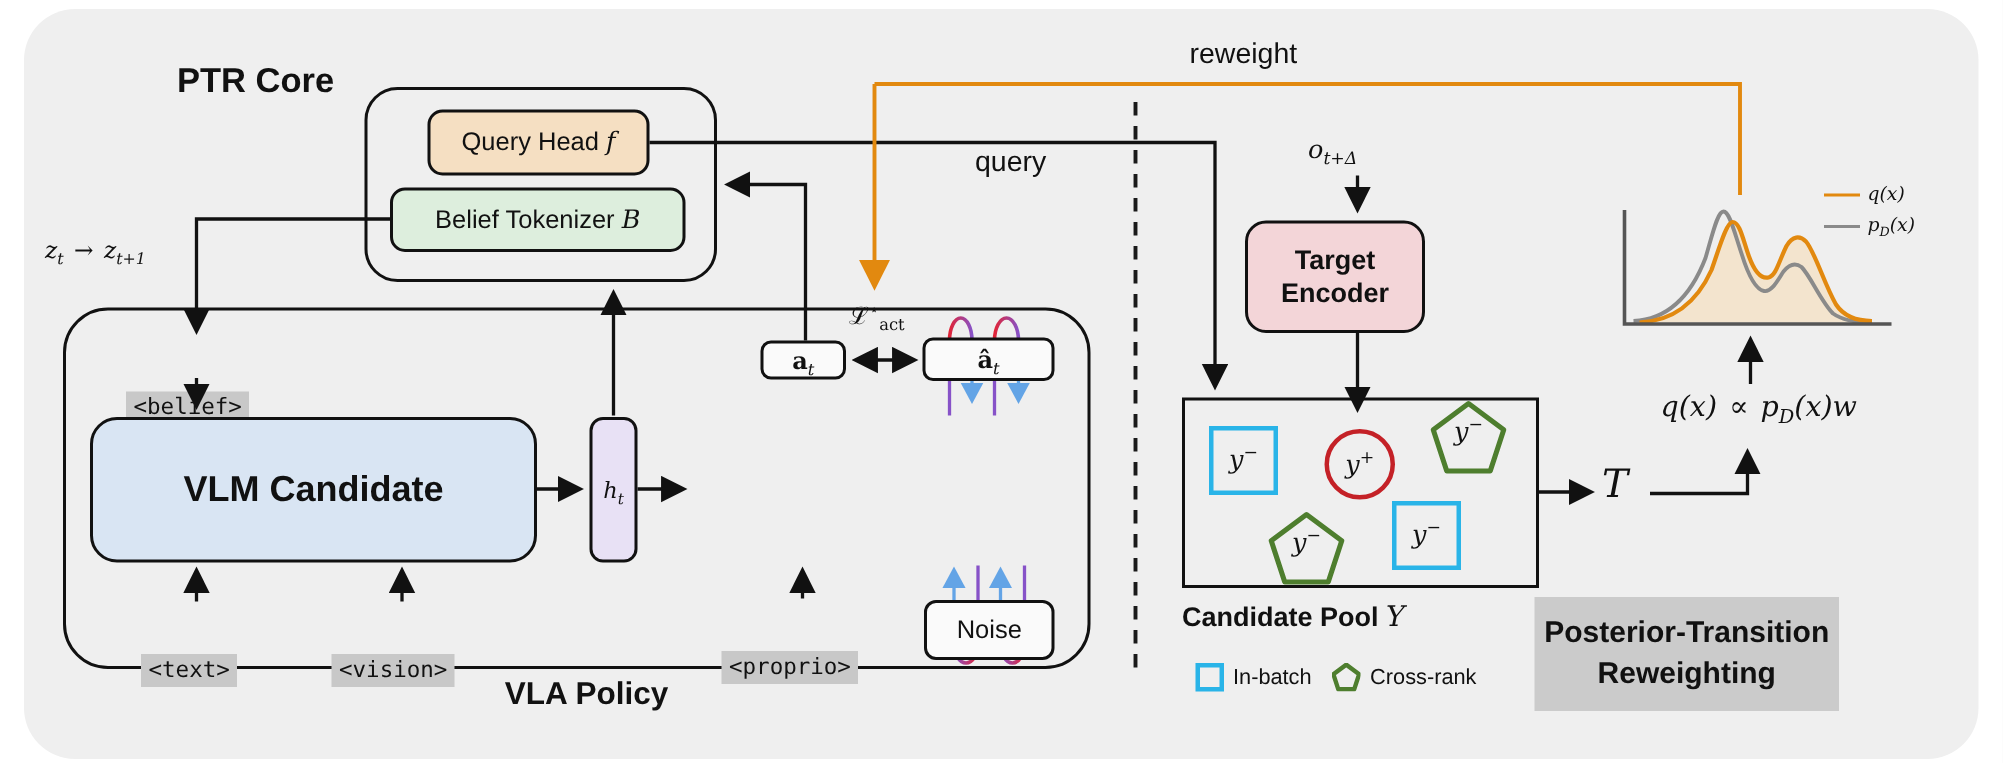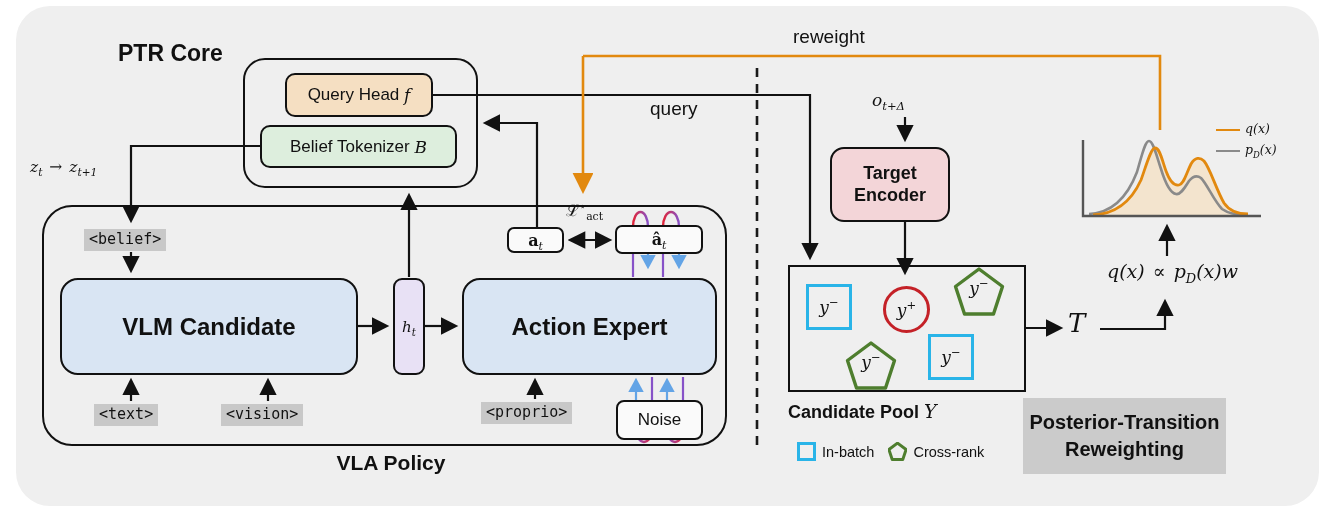--- a/index.html
+++ b/index.html
@@ -5,21 +5,21 @@
   html,body{margin:0;padding:0;background:#ffffff;}
   .canvas{position:relative;width:1335px;height:518px;background:#ffffff;overflow:hidden;
           font-family:"Liberation Sans","DejaVu Sans",sans-serif;color:#111;}
   .abs{position:absolute;}
   .panel{position:absolute;left:16px;top:6px;width:1303px;height:500px;background:#efefef;border-radius:34px;}
   .box{position:absolute;box-sizing:border-box;border:2.2px solid #111;display:flex;align-items:center;justify-content:center;text-align:center;}
   .sans{font-family:"Liberation Sans","DejaVu Sans",sans-serif;}
   .math{font-family:"DejaVu Serif",serif;font-style:italic;}
   .mathu{font-family:"DejaVu Serif",serif;font-style:normal;}
   .token{position:absolute;background:#c8c8c8;color:#111;font-family:"DejaVu Sans Mono",monospace;
-         font-size:15px;line-height:1.3;padding:1px 5px;white-space:nowrap;}
+         font-size:15px;line-height:1.3;padding:1px 5px;white-space:nowrap;margin-top:32px;}
   .blab{font-weight:bold;}
   sub{font-size:68%;line-height:0;}
   sup{font-size:68%;line-height:0;}
   .lbl{position:absolute;white-space:nowrap;}
   svg{display:block;}
   .noptr{pointer-events:none;}
 </style>
 </head>
 <body>
 
@@ -83,21 +83,20 @@
   <div class="token" style="left:94px;top:404px;z-index:3">&lt;text&gt;</div>
   <div class="token" style="left:221px;top:404px;z-index:3">&lt;vision&gt;</div>
   <div class="token" style="left:481px;top:402px;z-index:3">&lt;proprio&gt;</div>
 
   <div class="box blab" style="left:60px;top:278px;width:298px;height:97px;border-radius:18px;background:#D9E5F3;font-size:24px;z-index:3">VLM Candidate</div>
 
   <div class="box" style="left:393px;top:278px;width:32px;height:97px;border-radius:9px;background:#E8E1F5;z-index:3">
     <span class="math" style="font-size:15px"><span>h</span><sub>t</sub></span>
   </div>
 
-  <div class="box blab" style="left:462px;top:278px;width:255px;height:97px;border-radius:18px;background:#D9E5F3;font-size:24px;z-index:3">Action Expert</div>
 
   <div class="box sans" style="left:616px;top:400px;width:87px;height:40px;border-radius:8px;background:#FAFAFA;font-size:17px;z-index:3">Noise</div>
 
   <div class="box" style="left:507px;top:227px;width:57px;height:26px;border-radius:7px;background:#FAFAFA;z-index:3">
     <span class="mathu" style="font-weight:bold;font-size:16px"><span>a</span><sub class="math" style="font-weight:normal">t</sub></span>
   </div>
   <div class="box" style="left:615px;top:225px;width:88px;height:29px;border-radius:7px;background:#FAFAFA;z-index:3">
     <span class="mathu" style="font-weight:bold;font-size:16px"><span>â</span><sub class="math" style="font-weight:normal">t</sub></span>
   </div>
 

